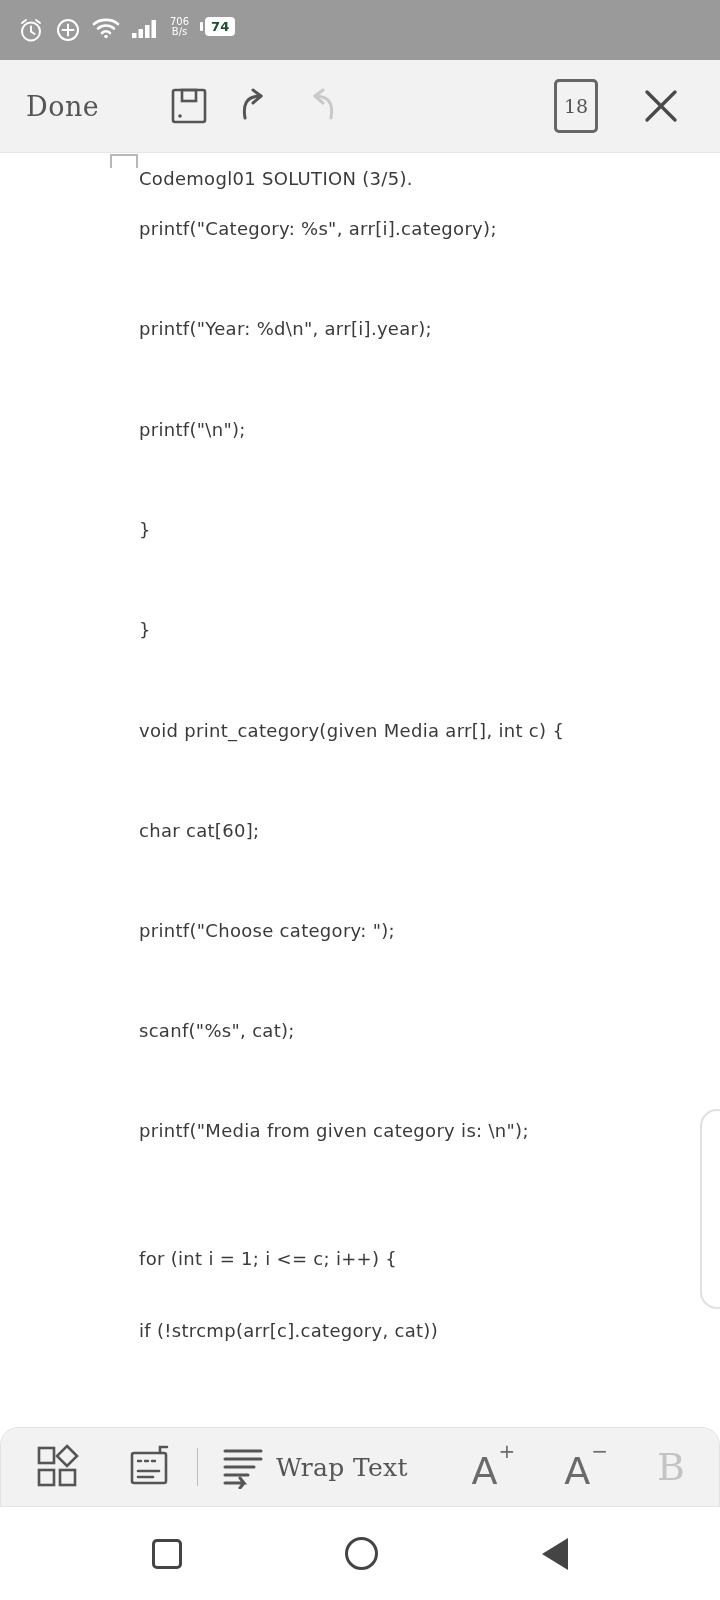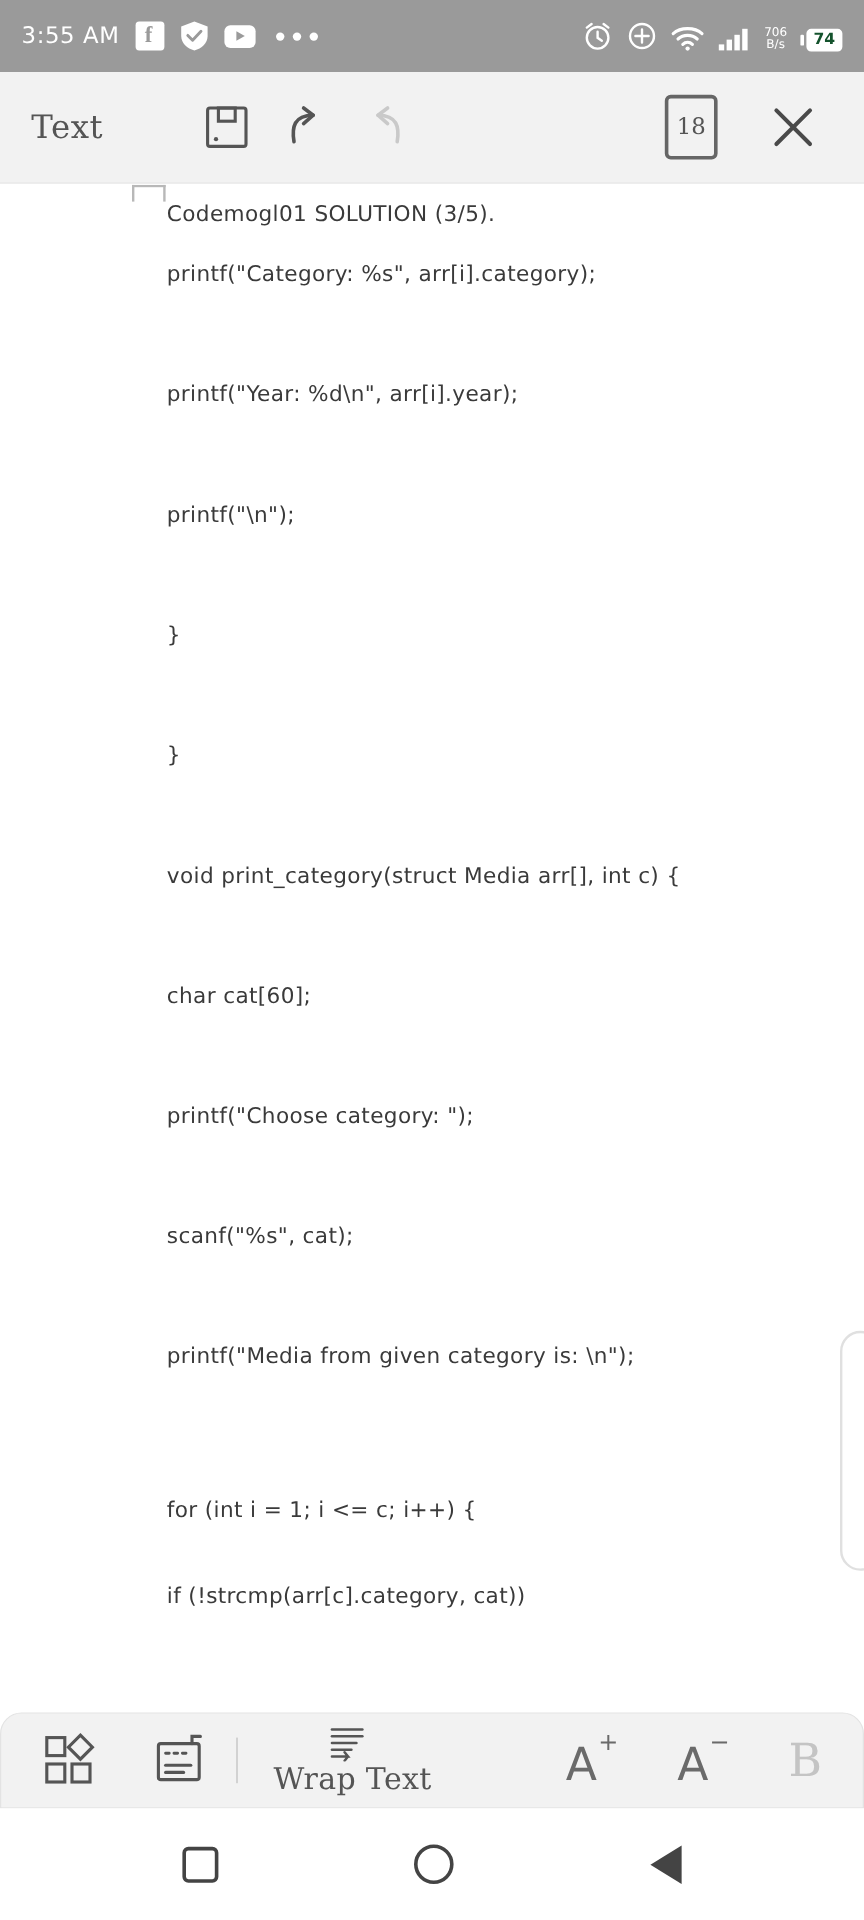--- a/index.html
+++ b/index.html
@@ -13,21 +13,21 @@
 
   
   .statusbar {
     height:60px; width:100%;
     background:#9a9a9a;
     display:flex; align-items:center;
     padding:0 18px;
     color:#ffffff;
   }
   .sb-left { display:flex; align-items:center; gap:13px; flex:1; }
-  .sb-right { display:flex; align-items:flex-end; gap:11px; }
+  .sb-right { display:flex; align-items:flex-start; gap:11px; }
   .sb-time {
     font-size:19px; letter-spacing:.5px; color:#fff;
     font-family:"DejaVu Sans", sans-serif;
   }
   .ic { display:inline-block; line-height:0; }
   .fb-icon {
     width:24px; height:24px; background:#fff; border-radius:3px;
     position:relative;
   }
   .fb-icon::after {
@@ -125,21 +125,20 @@
     height:80px;
     background:#f2f2f2;
     border:1px solid #e3e3e3;
     border-top-left-radius:18px; border-top-right-radius:18px;
     display:flex; align-items:center;
     padding:0 26px;
   }
   .bb-btn {
     height:60px; display:flex; align-items:center; justify-content:center;
     padding:0 8px;
-    flex-direction:column;
   }
   .bb-sep { width:1px; height:38px; background:#bdbdbd; margin:0 14px; }
   .wrap-label {
     font-size:25px; color:#555; margin-left:8px;
     font-family:"DejaVu Serif", serif; letter-spacing:.3px;
   }
   .font-ctrl {
     font-size:38px; color:#6a6a6a; position:relative; line-height:38px;
     font-family:"DejaVu Sans", sans-serif;
   }
@@ -165,36 +164,20 @@
     border-top:16px solid transparent;
     border-bottom:16px solid transparent;
   }
 </style>
 </head>
 <body>
 
 <div id="screen">
 
   <div class="statusbar">
-    <div class="sb-left">
-      <span class="sb-time">3:55 AM</span>
-      <span class="ic fb-icon"></span>
-      <span class="ic">
-        <svg width="24" height="26" viewBox="0 0 24 26">
-          <path d="M12 1 L23 5 V13 C23 19 18 23.5 12 25 C6 23.5 1 19 1 13 V5 Z" fill="#ffffff"></path>
-          <path d="M6.5 12.5 L10.5 16.5 L17.5 9" stroke="#9a9a9a" stroke-width="2.4" fill="none" stroke-linecap="round" stroke-linejoin="round"></path>
-        </svg>
-      </span>
-      <span class="ic yt-icon"></span>
-      <span class="dots">
-          <i></i>
-          <i></i>
-          <i></i>
-        </span>
-    </div>
     <div class="sb-right">
       <span class="ic">
         <svg width="26" height="26" viewBox="0 0 26 26">
           <circle cx="13" cy="14.5" r="9" stroke="#fff" stroke-width="2" fill="none"></circle>
           <path d="M13 9.5 V14.5 L16.5 17" stroke="#fff" stroke-width="2" fill="none" stroke-linecap="round"></path>
           <path d="M4 6 L8 3" stroke="#fff" stroke-width="2" stroke-linecap="round"></path>
           <path d="M22 6 L18 3" stroke="#fff" stroke-width="2" stroke-linecap="round"></path>
         </svg>
       </span>
       <span class="ic">
@@ -224,21 +207,21 @@
         <span>B/s</span>
       </span>
       <span class="battery">
         <span class="cap"></span>
         <span class="body">74</span>
       </span>
     </div>
   </div>
 
   <div class="toolbar">
-    <span class="tb-done">Text</span>
+    <span class="tb-done">Done</span>
 
     <span class="tb-btn">
       <svg width="44" height="44" viewBox="0 0 44 44">
         <rect x="6" y="6" width="32" height="32" rx="2" stroke="#555" stroke-width="2.6" fill="none"></rect>
         <rect x="15" y="6" width="14" height="11" stroke="#555" stroke-width="2.6" fill="none"></rect>
         <circle cx="13" cy="32" r="1.8" fill="#555"></circle>
       </svg>
     </span>
 
     <span class="tb-btn">
@@ -271,21 +254,21 @@
   <div class="doc">
     <div class="page-corner"></div>
     <div class="scroll-handle"></div>
 
     <div class="codeline" style="top:14px">Codemogl01 SOLUTION (3/5).</div>
     <div class="codeline" style="top:64px">printf("Category: %s", arr[i].category);</div>
     <div class="codeline" style="top:164px">printf("Year: %d\n", arr[i].year);</div>
     <div class="codeline" style="top:265px">printf("\n");</div>
     <div class="codeline" style="top:365px">}</div>
     <div class="codeline" style="top:465px">}</div>
-    <div class="codeline" style="top:566px">void print_category(struct Media arr[], int c) {</div>
+    <div class="codeline" style="top:566px">void print_category(given Media arr[], int c) {</div>
     <div class="codeline" style="top:666px">char cat[60];</div>
     <div class="codeline" style="top:766px">printf("Choose category: ");</div>
     <div class="codeline" style="top:866px">scanf("%s", cat);</div>
     <div class="codeline" style="top:966px">printf("Media from given category is: \n");</div>
     <div class="codeline" style="top:1094px">for (int i = 1; i &lt;= c; i++) {</div>
     <div class="codeline" style="top:1166px">if (!strcmp(arr[c].category, cat))</div>
   </div>
 
   <div class="bottombar">
     <span class="bb-btn">

